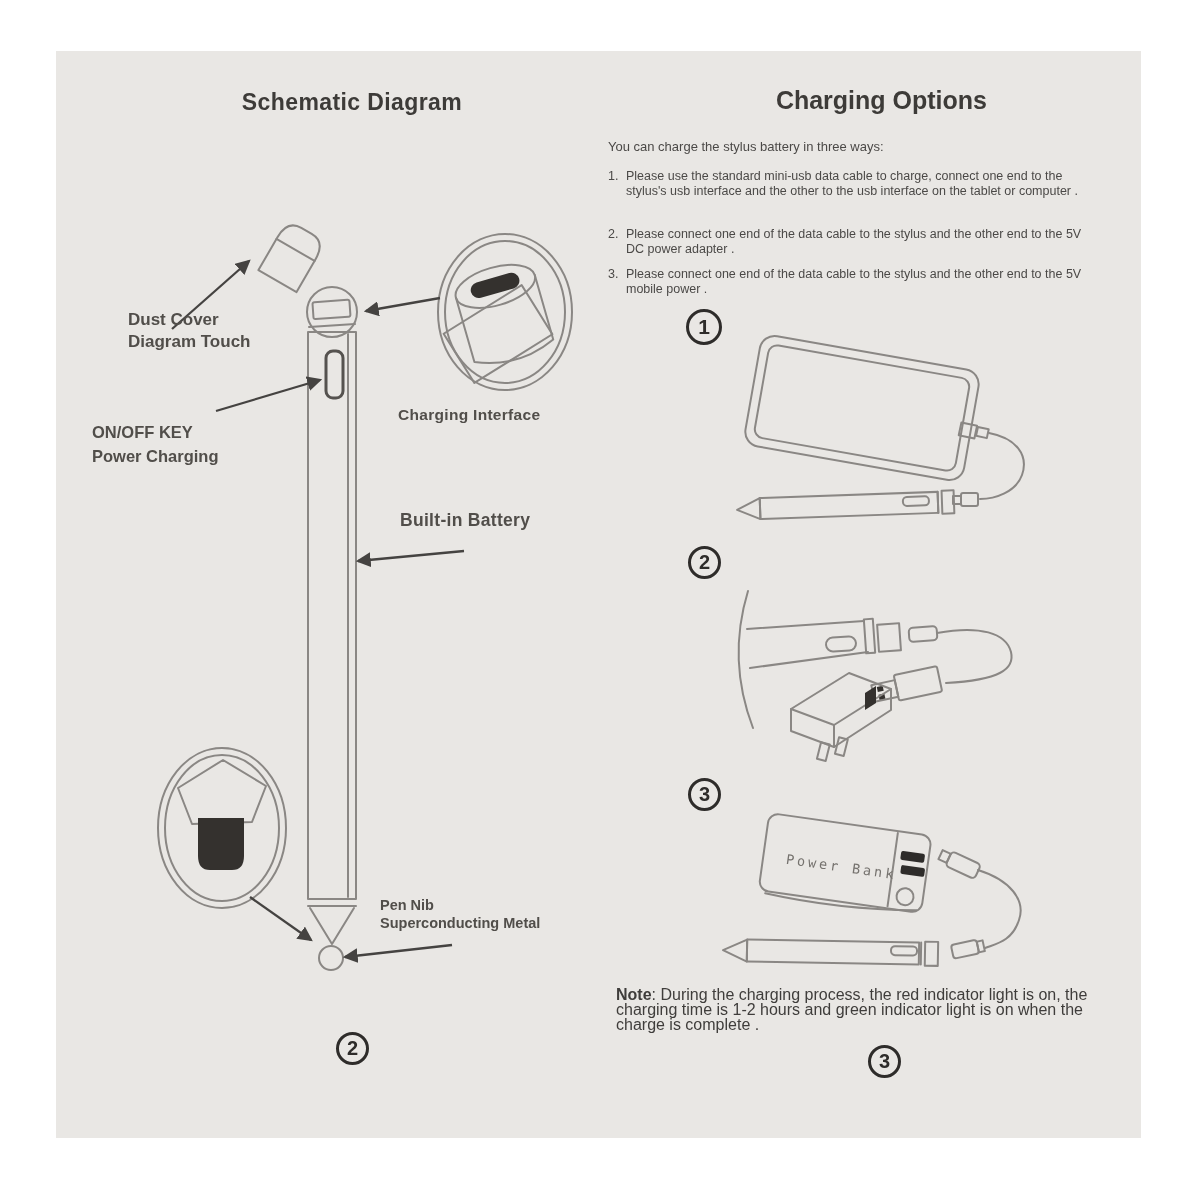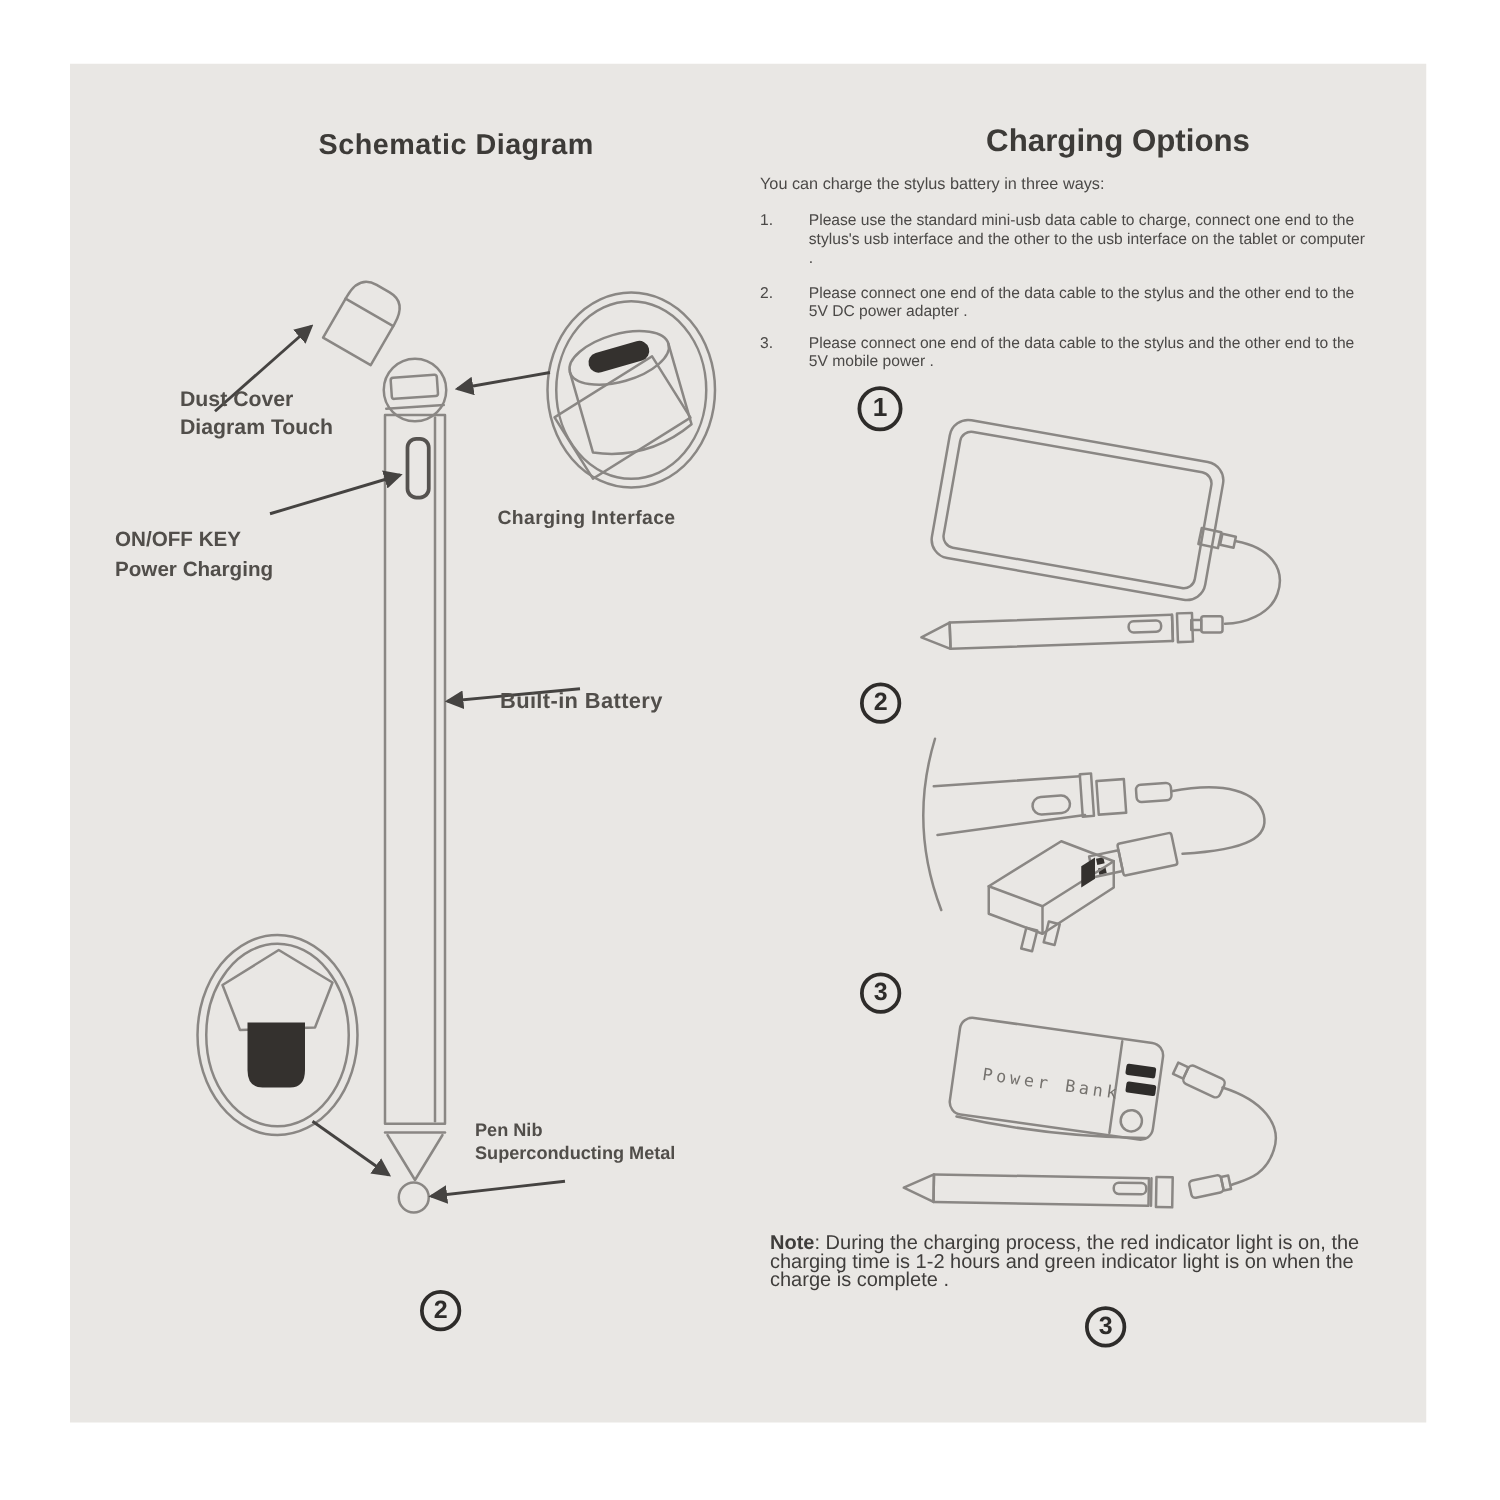--- a/index.html
+++ b/index.html
@@ -6,32 +6,32 @@
   body{
     width:1200px;height:1200px;background:#ffffff;
     font-family:"Liberation Sans", sans-serif;
     position:relative;overflow:hidden;
   }
   .paper{
     position:absolute;left:56px;top:51px;width:1085px;height:1087px;
     background:#e9e7e4;
   }
   .art{position:absolute;left:0;top:0;width:1085px;height:1087px;}
-  .title{position:absolute;margin:13px;font-weight:700;color:#3d3b38;}
+  .title{position:absolute;margin:0;font-weight:700;color:#3d3b38;}
   .left-title{left:136px;top:38px;width:320px;text-align:center;font-size:23px;letter-spacing:.4px;}
   .right-title{left:621px;top:35px;width:310px;text-align:right;font-size:25px;}
   .intro{position:absolute;left:552px;top:88px;font-size:13px;color:#4b4947;text-align:center;}
   .step{position:absolute;left:552px;width:490px;display:flex;gap:5px;font-size:12.5px;line-height:15px;color:#4b4947;}
   .step .num{flex:0 0 13px;}
-  .step .txt{flex:1;margin-left:21px;}
+  .step .txt{flex:1;}
   .lbl{position:absolute;color:#514e4a;font-weight:600;}
-  .lbl-dust{left:72px;top:258px;font-size:17px;line-height:22px;margin-left:16px;}
+  .lbl-dust{left:72px;top:258px;font-size:17px;line-height:22px;}
   .lbl-onoff{left:36px;top:369px;font-size:16.5px;line-height:24px;}
   .lbl-charge{left:342px;top:355px;font-size:15.5px;letter-spacing:.3px;}
-  .lbl-batt{left:344px;top:459px;font-size:17.5px;font-weight:700;letter-spacing:.3px;margin-top:40px;}
+  .lbl-batt{left:344px;top:459px;font-size:17.5px;font-weight:700;letter-spacing:.3px;}
   .lbl-nib{left:324px;top:845px;font-size:14.5px;line-height:18px;font-weight:700;}
   .circnum{
     position:absolute;border:3px solid #2e2c2a;border-radius:50%;
     display:flex;align-items:center;justify-content:center;
     font-weight:700;color:#2e2c2a;box-sizing:border-box;
   }
   .cn-36{width:36px;height:36px;font-size:21px;}
   .cn-33{width:33px;height:33px;font-size:20px;}
   .note{position:absolute;left:560px;top:936px;width:508px;font-size:16px;line-height:15px;color:#3f3d3b;}
   .note b{font-weight:700;}

